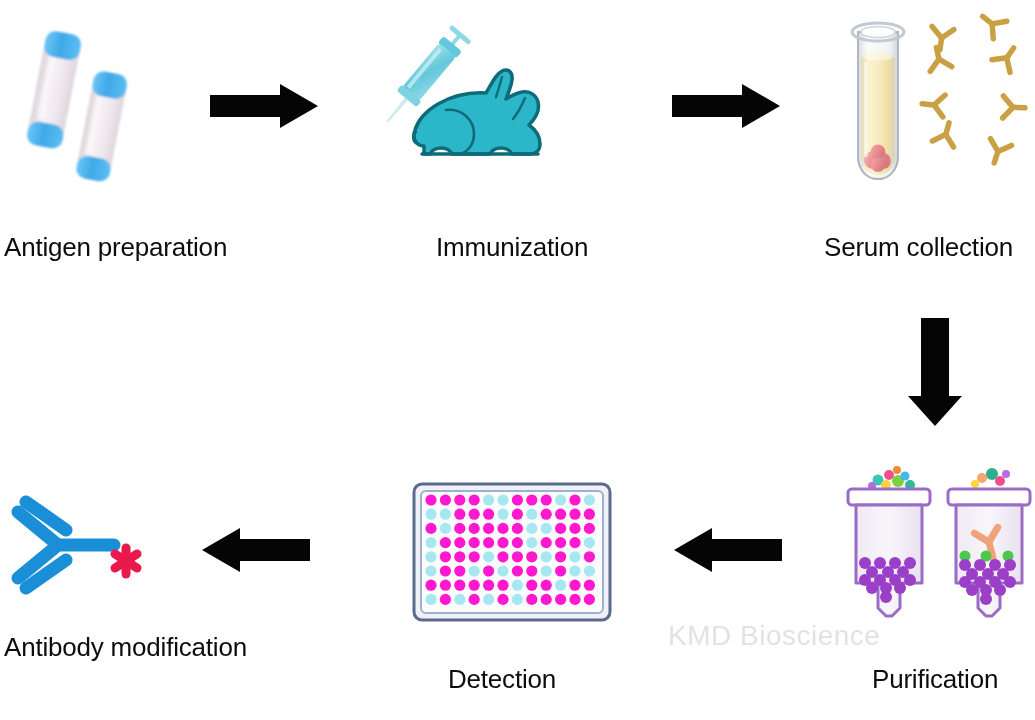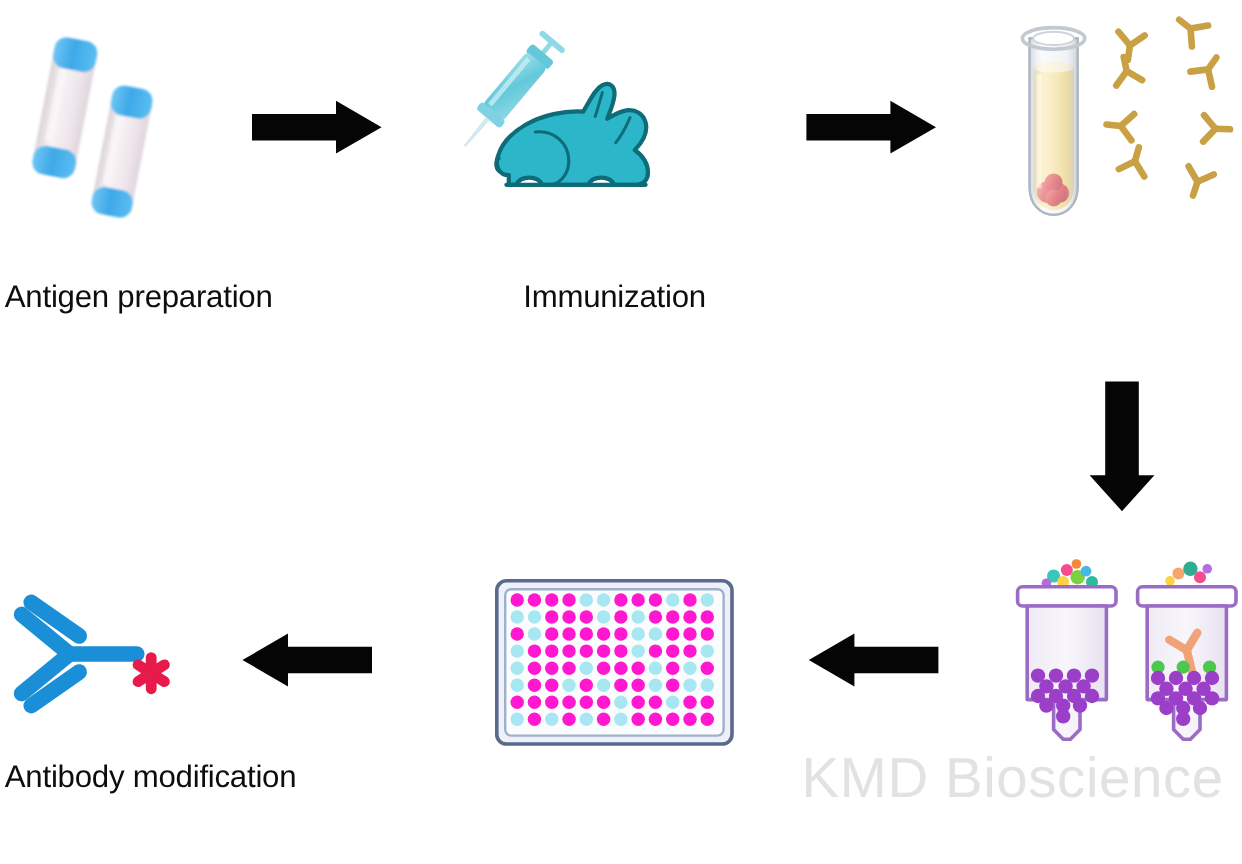--- a/index.html
+++ b/index.html
@@ -24,21 +24,21 @@
     position: absolute;
     font-family: "Liberation Sans", sans-serif;
     font-size: 26px;
     color: #0d0d0d;
     white-space: nowrap;
     letter-spacing: -0.2px;
   }
   .watermark {
     position: absolute;
     font-family: "Liberation Sans", sans-serif;
-    font-size: 47px;
+    font-size: 28px;
     color: #e2e2e2;
     white-space: nowrap;
     letter-spacing: 0.5px;
     z-index: 1;
   }
   .arrow { position: absolute; }
   .icon-wrap { position: absolute; }
   svg { display: block; overflow: visible; }
 </style>
 </head>
@@ -226,20 +226,21 @@
             <path d="M0 10 L11 0"></path>
         </g>
         <g transform="translate(156,128) rotate(18)">
           <path d="M0 10 L0 22"></path>
             <path d="M0 10 L-11 0"></path>
             <path d="M0 10 L11 0"></path>
         </g>
       </g>
     </svg>
   </div>
+  <div class="label" style="left:824px; top:232px;">Serum collection</div>
 
   <div class="arrow" style="left:905px; top:318px; width:60px; height:110px;">
     <svg width="60" height="110" viewBox="0 0 60 110">
       <path d="M16 0 L44 0 L44 78 L57 78 L30 108 L3 78 L16 78 Z" fill="#050505"></path>
     </svg>
   </div>
 
   <div class="icon-wrap" style="left:842px; top:468px; width:195px; height:160px;">
     <svg width="195" height="160" viewBox="0 0 195 160">
       <defs>
@@ -321,20 +322,21 @@
             <circle cx="53" cy="114" r="6"></circle>
             <circle cx="68" cy="114" r="6"></circle>
           <circle cx="44" cy="122" r="6"></circle>
             <circle cx="30" cy="122" r="6"></circle>
             <circle cx="58" cy="122" r="6"></circle>
           <circle cx="44" cy="131" r="6"></circle>
         </g>
       </g>
     </svg>
   </div>
+  <div class="label" style="left:872px; top:664px; z-index:3;">Purification</div>
 
   <div class="arrow" style="left:672px; top:526px; width:110px; height:48px;">
     <svg width="110" height="48" viewBox="0 0 110 48">
       <path d="M110 13 L40 13 L40 2 L2 24 L40 46 L40 35 L110 35 Z" fill="#050505"></path>
     </svg>
   </div>
 
   <div class="icon-wrap" style="left:412px; top:482px; width:200px; height:140px;">
     <svg width="200" height="140" viewBox="0 0 200 140" id="plate-svg">
       <rect x="2" y="2" width="196" height="136" rx="8" fill="#eef1f7" stroke="#5a6a8c" stroke-width="3"></rect>
@@ -432,20 +434,21 @@
           <circle cx="91.00" cy="117.40" r="5.6" fill="#ff18cf"></circle>
           <circle cx="105.40" cy="117.40" r="5.6" fill="#a6e7f2"></circle>
           <circle cx="119.80" cy="117.40" r="5.6" fill="#ff18cf"></circle>
           <circle cx="134.20" cy="117.40" r="5.6" fill="#ff18cf"></circle>
           <circle cx="148.60" cy="117.40" r="5.6" fill="#ff18cf"></circle>
           <circle cx="163.00" cy="117.40" r="5.6" fill="#ff18cf"></circle>
           <circle cx="177.40" cy="117.40" r="5.6" fill="#ff18cf"></circle>
         </g>
     </svg>
   </div>
+  <div class="label" style="left:448px; top:664px;">Detection</div>
 
   <div class="arrow" style="left:200px; top:526px; width:110px; height:48px;">
     <svg width="110" height="48" viewBox="0 0 110 48">
       <path d="M110 13 L40 13 L40 2 L2 24 L40 46 L40 35 L110 35 Z" fill="#050505"></path>
     </svg>
   </div>
 
   <div class="icon-wrap" style="left:6px; top:490px; width:150px; height:110px;">
     <svg width="150" height="110" viewBox="0 0 150 110">
       <g stroke="#1a8fd8" stroke-width="13" stroke-linecap="round" fill="none">

